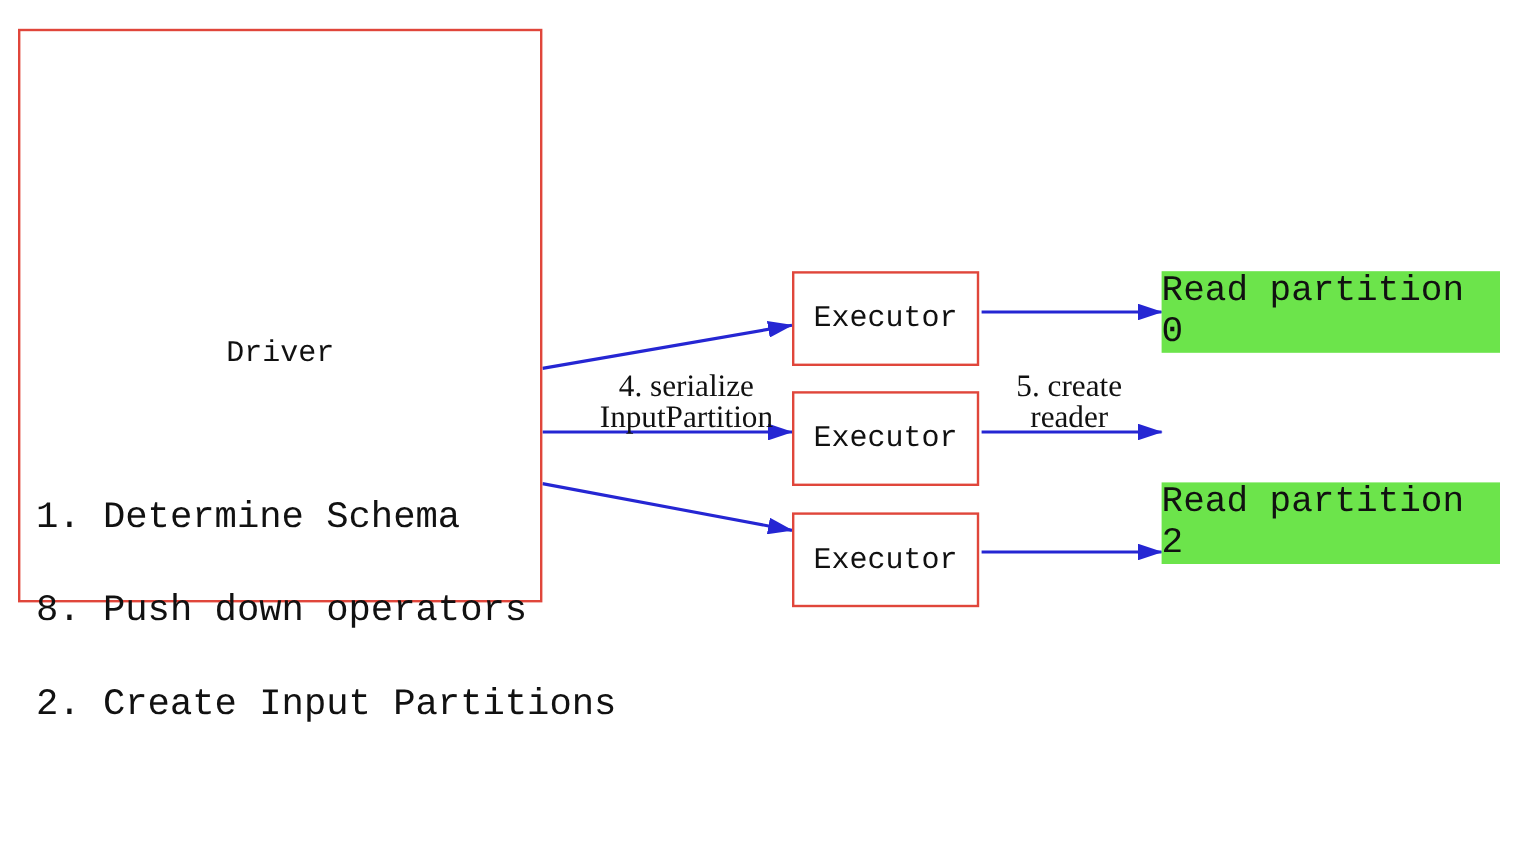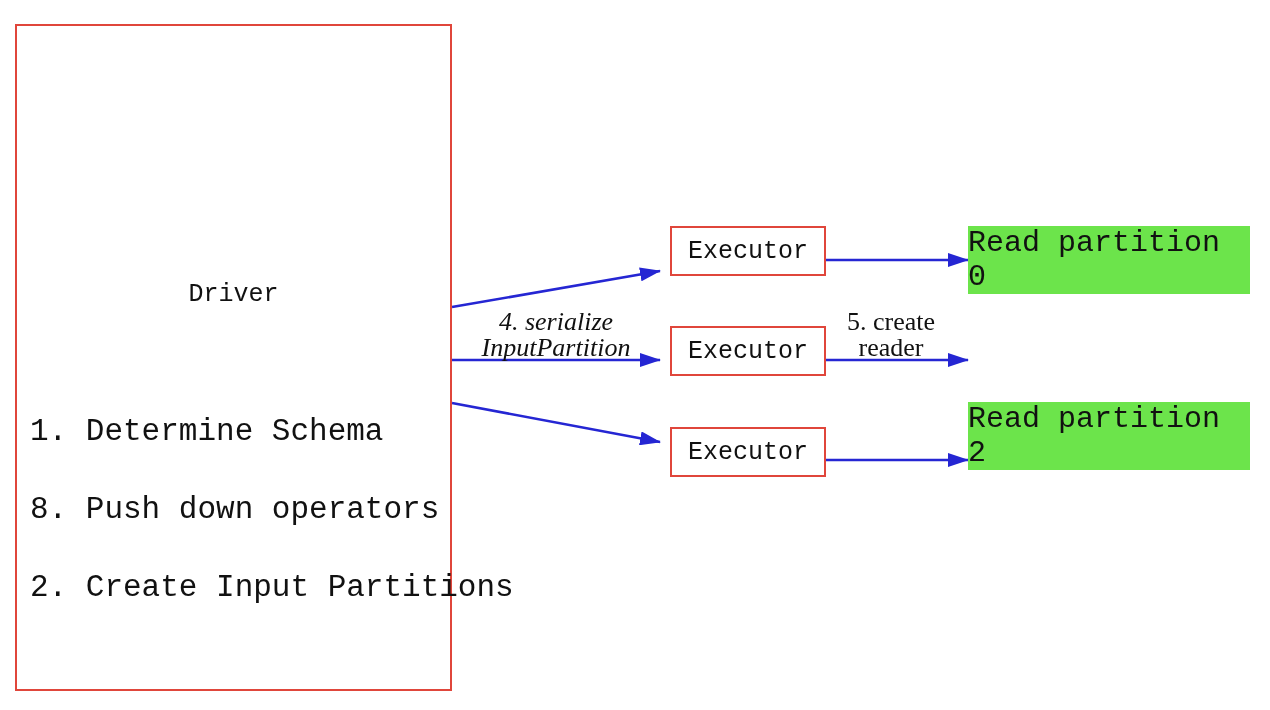--- a/index.html
+++ b/index.html
@@ -32,21 +32,21 @@
     fill: var(--blue, #2526d3);
   }
   .box {
     position: absolute;
     box-sizing: border-box;
   }
   .driver-box {
     left: 15px;
     top: 24px;
     width: 437px;
-    height: 667px;
+    height: 478px;
     border: 2px solid var(--red, #e0463b);
     background: #ffffff;
   }
   .driver-title {
     position: absolute;
     top: 256px;
     left: 0;
     right: 0;
     text-align: center;
     font-size: 25px;
@@ -56,28 +56,27 @@
     position: absolute;
     top: 341px;
     left: 13px;
     font-size: 31px;
     line-height: 26px;
     white-space: pre;
   }
   .executor-box {
     left: 660px;
     width: 156px;
-    height: 50px;
+    height: 79px;
     border: 2px solid var(--red, #e0463b);
     background: #ffffff;
     display: flex;
     align-items: center;
     justify-content: center;
     font-size: 25px;
-    margin-left: 10px;
   }
   .executor-1 { top: 226px; }
   .executor-2 { top: 326px; }
   .executor-3 { top: 427px; }
   .partition-box {
     left: 968px;
     width: 282px;
     height: 68px;
     background: var(--green, #6ce44b);
     display: flex;
@@ -90,24 +89,23 @@
   .partition-3 { top: 402px; }
   .edge-label {
     position: absolute;
     font-family: "Liberation Serif", "DejaVu Serif", serif;
     font-size: 26px;
     line-height: 26px;
     text-align: center;
     color: var(--ink, #111111);
   }
   .edge-label-serialize {
-    left: 436px;
+    left: 452px;
     top: 309px;
     width: 240px;
-    font-style: italic;
   }
   .edge-label-reader {
     left: 791px;
     top: 309px;
     width: 200px;
   }
 </style>
 </head>
 <body>
 

